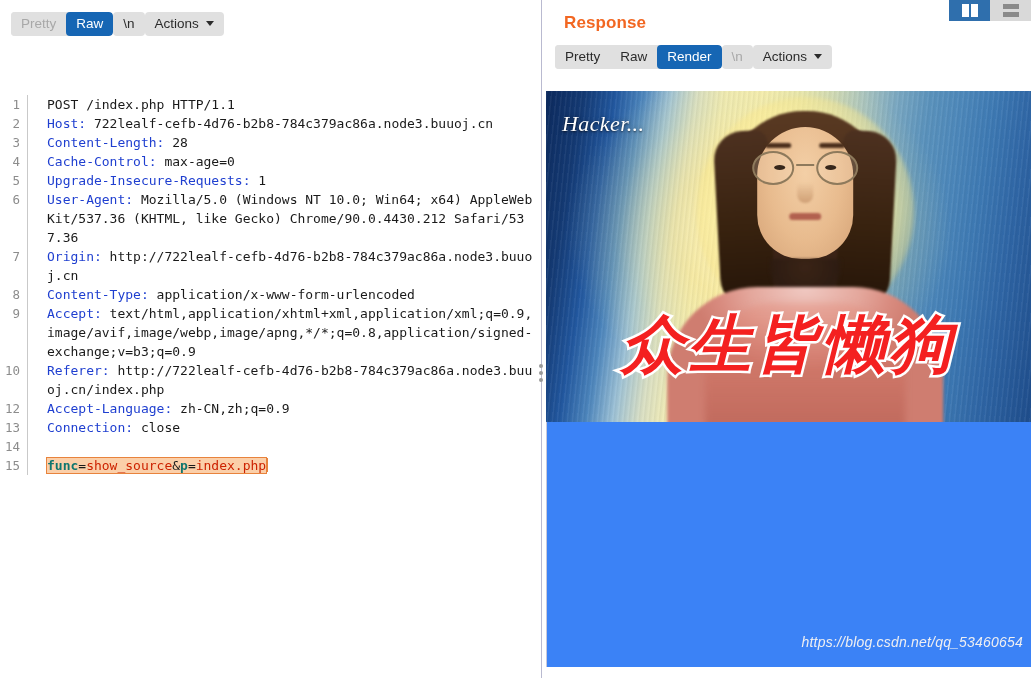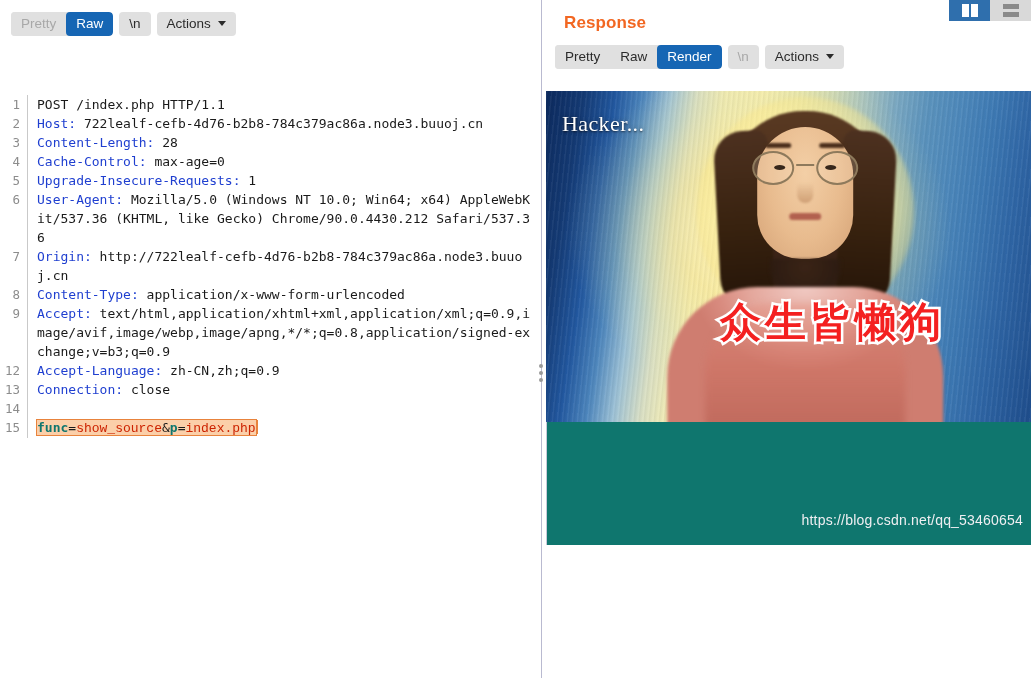--- a/index.html
+++ b/index.html
@@ -36,21 +36,21 @@
     padding: 13px 0 0 22px;
     letter-spacing: .1px;
     font-family: "Liberation Sans", sans-serif;
   }
   #response-pane .pane-title { padding-left: 18px; }
 
   
   .tabstrip {
     display: flex;
     align-items: center;
-    gap: 6px;
+    gap: 0;
     padding: 9px 0 0 11px;
     height: 38px;
   }
   #response-pane .tabstrip { padding-left: 9px; }
 
   .tabgroup {
     display: flex;
     align-items: stretch;
     background: #e0e0e0;
     border-radius: 4px;
@@ -143,35 +143,35 @@
     padding-right: 7px;
     color: #8c8c8c;
     font-family: "DejaVu Sans Mono", monospace;
     font-size: 12.5px;
     line-height: 19px;
     user-select: none;
   }
   .lcontent {
     flex: 1 1 auto;
     border-left: 1px solid #c9c9c9;
-    padding-left: 9px;
+    padding-left: 19px;
     color: #1a1a1a;
     white-space: pre-wrap;
     word-break: break-all;
     min-height: 19px;
   }
   .hdr-name { color: #1f3fd0; font-weight: normal; }
   .hdr-val  { color: #1a1a1a; }
   .body-line {
     background: #fbcfa9;
     display: inline;
     box-shadow: 0 0 0 1px #e8833c;
   }
   .p-key { color: #0f766e; font-weight: bold; }
-  .p-val { color: #cc2200; font-family: Liberation Mono, monospace; }
+  .p-val { color: #cc2200; }
   .p-eq  { color: #1a1a1a; }
   .caret {
     display: inline-block;
     width: 2px; height: 14px;
     background: #e8833c;
     vertical-align: -2px;
   }
 
   
   #splitter {
@@ -194,23 +194,24 @@
   }
   #splitter .grip i {
     display: block; width: 4px; height: 4px;
     border-radius: 50%; background: #9a9a9a;
   }
 
   
   #render-area {
     position: absolute;
     top: 91px; left: 0;
-    width: 485px; height: 454px;
-    background: #0f766e;
+    width: 485px; height: 576px;
+    background: #3b82f6;
     overflow: hidden;
+    font-style: italic;
   }
   #render-img {
     position: relative;
     width: 485px;
     height: 331px;
     overflow: hidden;
     background: #0d2a56;
   }
   
   .bg-sky {
@@ -375,34 +376,33 @@
     font-size: 22px;
     color: #ffffff;
     letter-spacing: .4px;
     text-shadow: 0 1px 2px rgba(0,0,0,.55), 0 0 5px rgba(0,0,0,.35);
     white-space: nowrap;
     z-index: 6;
   }
 
   .cn-text {
     position: absolute;
-    left: 50%; top: 211px;
+    left: 50%; top: 222px;
     transform: translateX(-50%);
     font-family: "DejaVu Sans", sans-serif;
     font-weight: bold;
-    font-size: 41px;
+    font-size: 63px;
     line-height: 1;
     color: #f42020;
     letter-spacing: 4px;
     white-space: nowrap;
     z-index: 7;
     -webkit-text-stroke: 5px #ffffff;
     paint-order: stroke fill;
     text-shadow: 0 0 3px rgba(255,255,255,.9);
-    margin-left: 44px;
   }
 
   .watermark {
     position: absolute;
     right: 8px; bottom: 17px;
     font-family: "Liberation Sans", sans-serif;
     font-size: 14px;
     color: #efeff2;
     letter-spacing: .2px;
     white-space: nowrap;
@@ -482,20 +482,24 @@
           </div>
           <div class="gutter-line">
             <div class="lnum">8</div>
             <div class="lcontent"><span class="hdr-name">Content-Type:</span><span class="hdr-val"> application/x-www-form-urlencoded</span></div>
           </div>
           <div class="gutter-line">
             <div class="lnum">9</div>
             <div class="lcontent"><span class="hdr-name">Accept:</span><span class="hdr-val"> text/html,application/xhtml+xml,application/xml;q=0.9,image/avif,image/webp,image/apng,*/*;q=0.8,application/signed-exchange;v=b3;q=0.9</span></div>
           </div>
           <div class="gutter-line">
+            <div class="lnum">10</div>
+            <div class="lcontent"><span class="hdr-name">Referer:</span><span class="hdr-val"> http://722lealf-cefb-4d76-b2b8-784c379ac86a.node3.buuoj.cn/index.php</span></div>
+          </div>
+          <div class="gutter-line">
             <div class="lnum">12</div>
             <div class="lcontent"><span class="hdr-name">Accept-Language:</span><span class="hdr-val"> zh-CN,zh;q=0.9</span></div>
           </div>
           <div class="gutter-line">
             <div class="lnum">13</div>
             <div class="lcontent"><span class="hdr-name">Connection:</span><span class="hdr-val"> close</span></div>
           </div>
           <div class="gutter-line">
             <div class="lnum">14</div>
             <div class="lcontent"></div>

